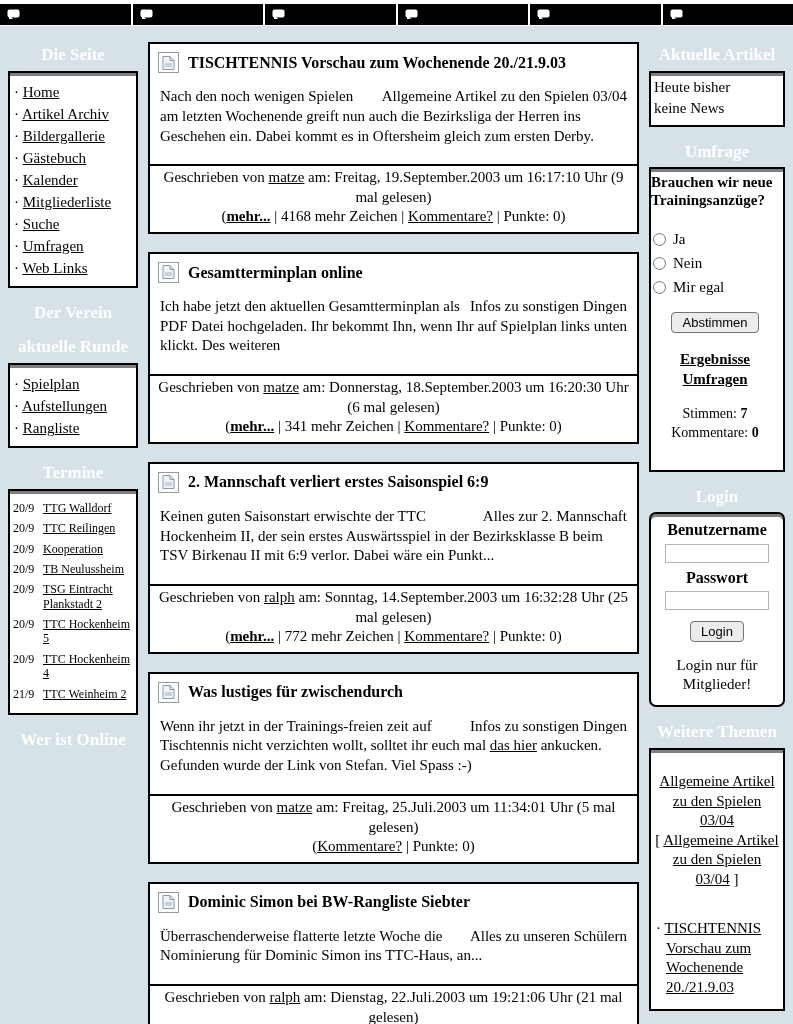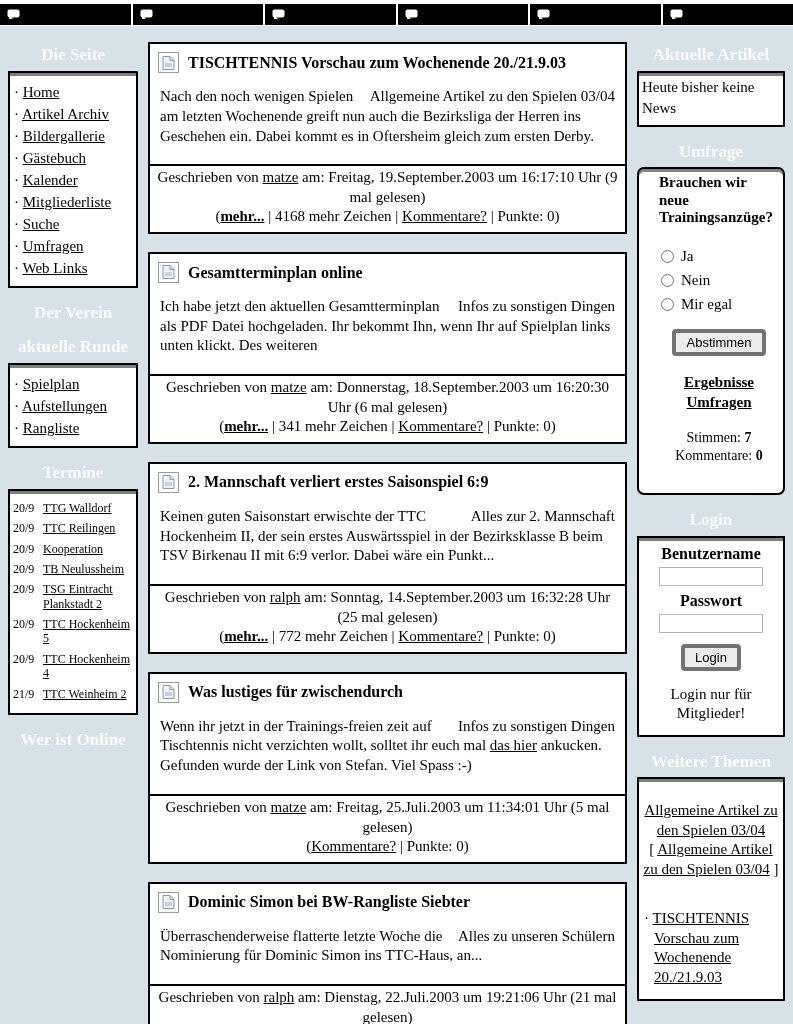--- a/index.html
+++ b/index.html
@@ -17,21 +17,21 @@
   .banner-cell {
     flex:1; background:#000; height:21px;
     display:flex; align-items:center; padding-left:7px;
   }
 
   
   .content { background:#d6e1e8; padding:2px 8px 20px 8px; }
   .columns { display:flex; align-items:flex-start; }
   .col-left  { width:130px; flex:none; }
   .col-main  { flex:1; margin:0 10px; min-width:0; }
-  .col-right { width:148px; flex:none; }
+  .col-right { width:136px; flex:none; }
 
   .block-title {
     color:#fff; font-weight:bold; font-size:17px;
     text-align:center; margin:16px 0 6px 0; line-height:1.1;
   }
   .block-title.first { margin-top:18px; }
 
   .side-box {
     background:#fff; border:2px solid #000;
     box-shadow: inset 0 3px 0 #7f7f7f;
@@ -61,35 +61,35 @@
   .article-title { font-size:16px; font-weight:bold; margin-left:9px; line-height:1.1; }
   .article-body { padding:14px 10px 18px 10px; font-size:15px; line-height:1.32; }
   .alt-float { float:right; margin-left:8px; }
   .article-foot {
     border-top:2px solid #000; text-align:center;
     font-size:15px; padding:2px 4px 5px 4px; line-height:1.3;
   }
 
   
   .aktuelle-box { padding:4px 17px 6px 3px; }
-  .poll-box { padding:5px 4px 28px 20px;border-radius:7px; }
+  .poll-box { padding:5px 4px 28px 0; }
   .poll-q { font-weight:bold; font-size:15px; line-height:1.15; }
   .poll-opts { margin:20px 0 10px 2px; }
   .poll-opt { display:flex; align-items:center; margin:3px 0; }
   .poll-opt input { margin:0 7px 0 0; width:13px; height:13px; }
   .btn {
     font-family:"Liberation Sans", sans-serif; font-size:13px;
-    background:#ececec; border:4px solid #737373; border-radius:4px;
+    background:#ececec; border:1px solid #737373; border-radius:4px;
     padding:2px 10px; cursor:pointer; color:#000;
   }
   .poll-btn-row { text-align:center; margin:14px 0 16px 0; }
   .poll-links { text-align:center; line-height:1.35; margin-bottom:16px; }
   .poll-stats { text-align:center; font-size:14px; line-height:1.3; }
 
-  .login-box { text-align:center; padding:6px 3px 12px 3px; }
+  .login-box { text-align:center; padding:6px 3px 12px 3px;border-radius:7px; }
   .login-label { font-weight:bold; font-size:16px; line-height:1.2; }
   .login-input {
     width:104px; height:19px; border:1px solid #b5b5b5;
     margin:4px 0 5px 0; font-size:13px; padding:1px 3px;
   }
   .login-btn-row { margin:6px 0 14px 0; }
   .login-note { font-size:15px; line-height:1.25; }
 
   .themen-box { text-align:center; padding:22px 3px 12px 3px; font-size:15px; line-height:1.3; }
   .themen-item { text-align:left; margin-top:30px; padding-left:12px; text-indent:-10px; }

